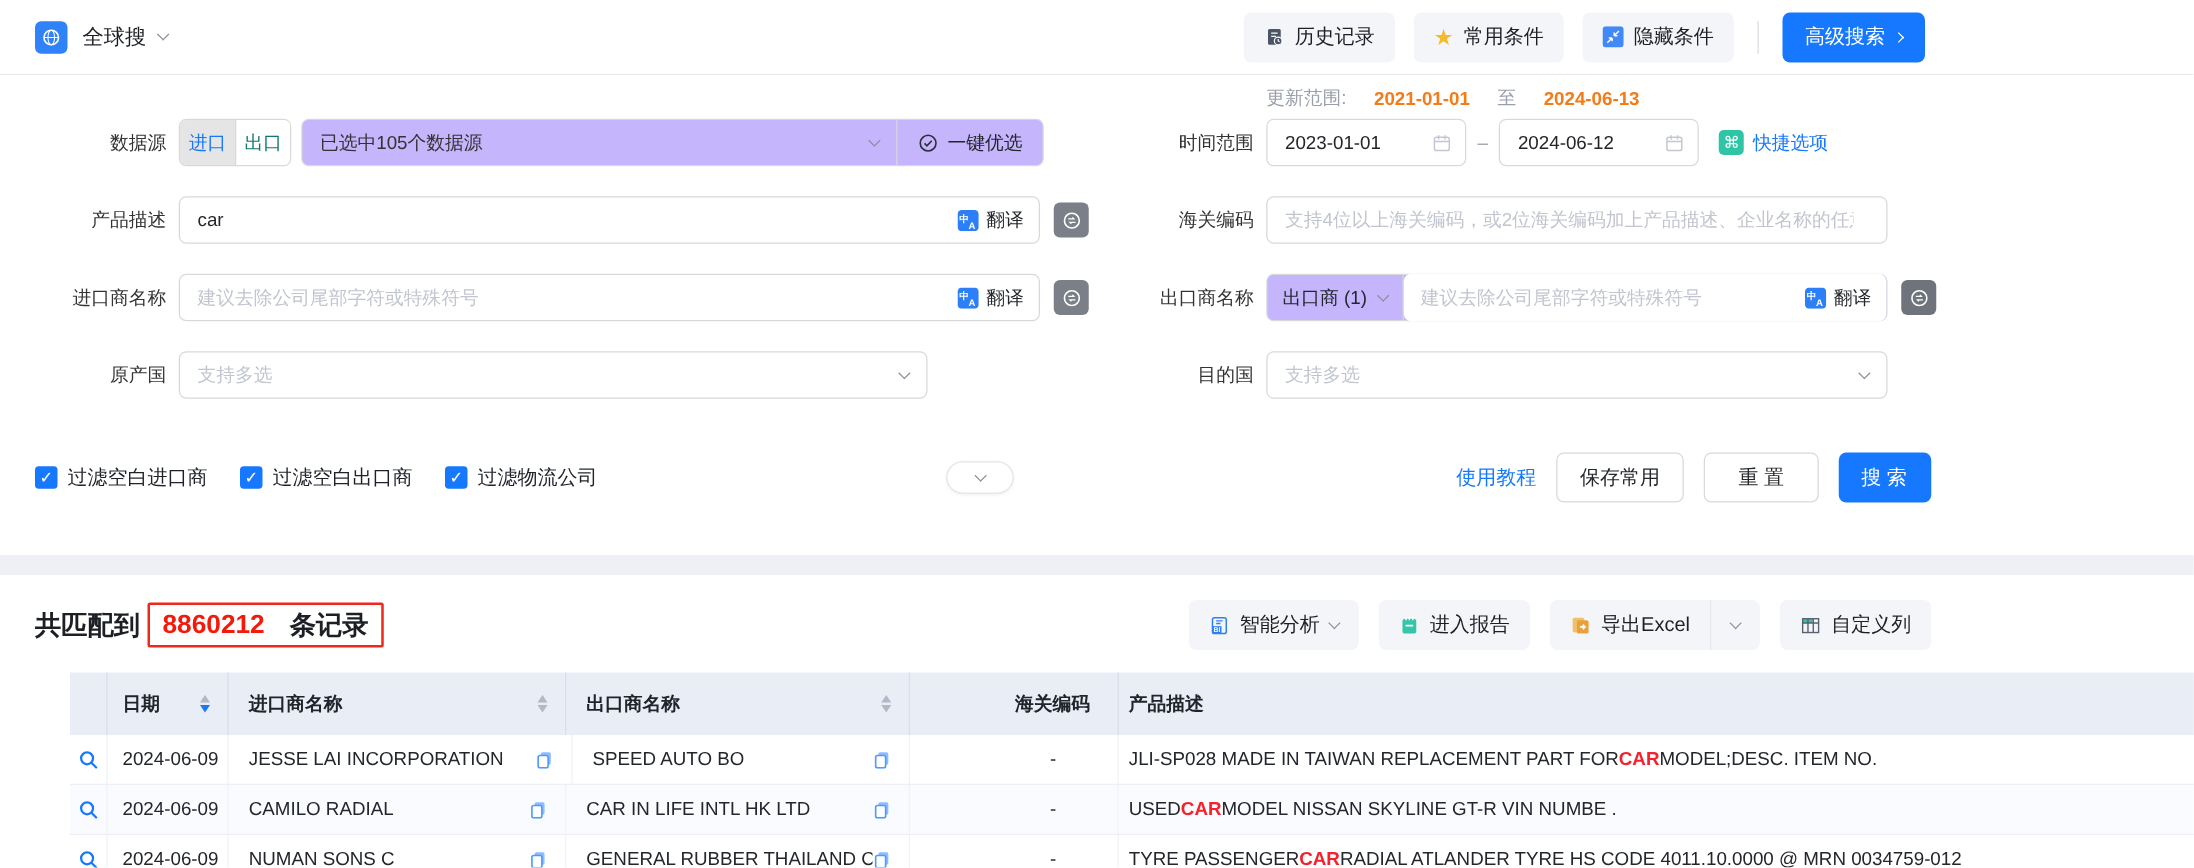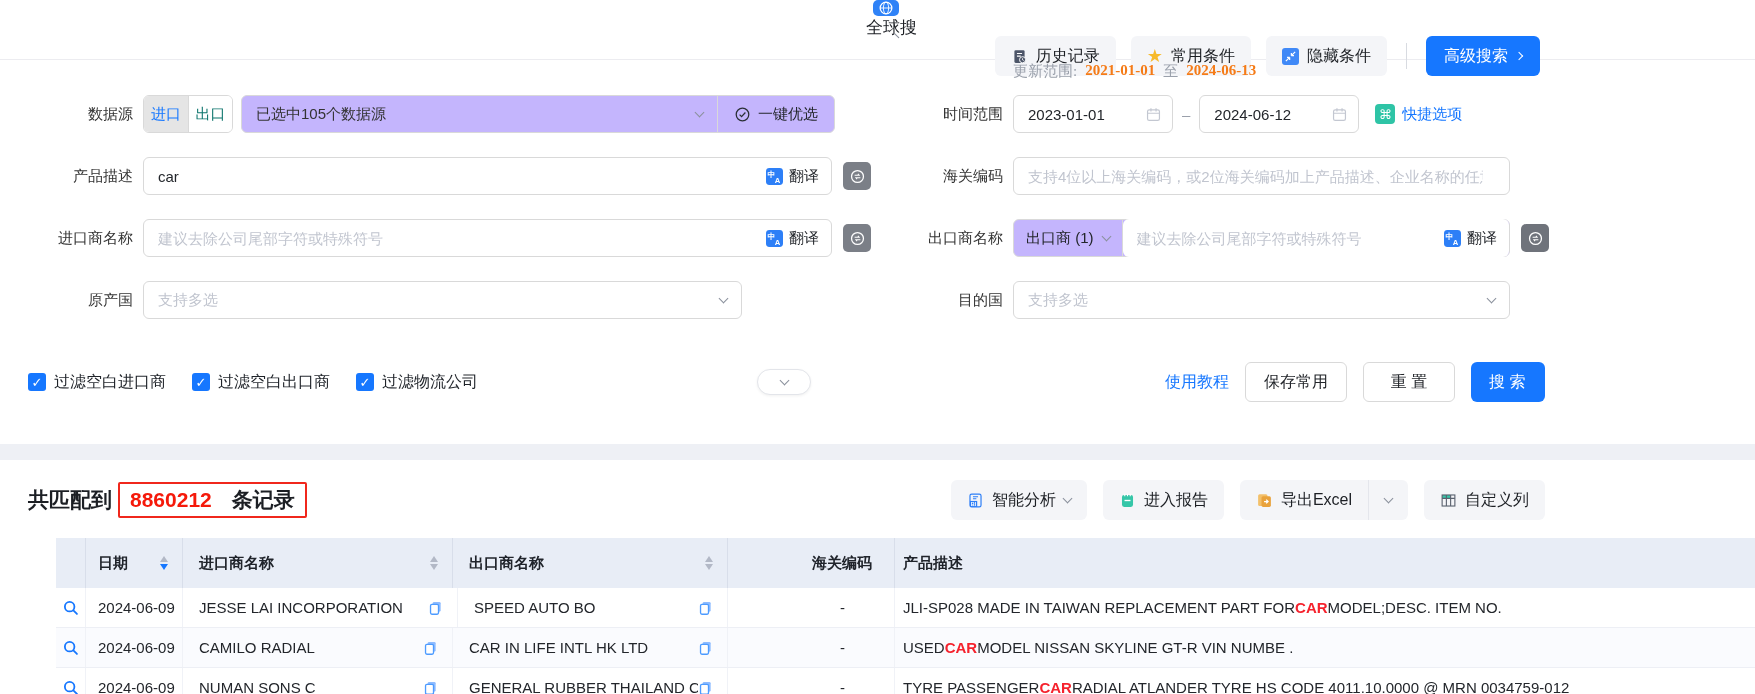--- a/index.html
+++ b/index.html
@@ -3,35 +3,35 @@
 <meta charset="utf-8">
 <style>
   * { box-sizing: border-box; }
   html,body { margin:0; padding:0; }
   body {
     width:1755px; height:694px; overflow:hidden;
     background:#fff; font-family:"Liberation Sans","DejaVu Sans",sans-serif;
     color:#23262b; font-size:15px;
   }
   
-  .topbar { height:60px; display:flex; align-items:center; padding-left:28px; border-bottom:1px solid #ececf0;flex-direction:column; }
+  .topbar { height:60px; display:flex; align-items:center; padding-left:28px; border-bottom:1px solid #ececf0; }
   .logo-chip { width:26px; height:26px; border-radius:5px; background:#2f82f7; display:flex; align-items:center; justify-content:center; margin-right:12px; }
   .app-title { font-size:17px; color:#1c1f24; }
   .chv { display:inline-block; width:7px; height:7px; border-right:1.7px solid #8a909c; border-bottom:1.7px solid #8a909c; transform:rotate(45deg); margin-top:-4px; }
   .title-chv { margin-left:10px; }
   .tb-right { margin-left:auto; margin-right:215px; display:flex; align-items:center; gap:15px; }
   .ghost-btn { height:40px; background:#f4f5f8; border:none; border-radius:6px; padding:0 16px; font-size:16px; color:#1c1f24; display:flex; align-items:center; gap:8px; cursor:pointer; font-family:inherit; }
   .tb-divider { width:1px; height:26px; background:#d8dbe1; margin:0 4px; }
   .primary-btn { height:40px; background:#1677ff; color:#fff; border:none; border-radius:6px; padding:0 18px; font-size:16px; display:flex; align-items:center; gap:8px; cursor:pointer; font-family:inherit; }
   .primary-btn .chv { border-color:#fff; transform:rotate(-45deg); margin-top:0; width:6px; height:6px; }
   .star { color:#f7ba2a; font-size:18px; line-height:1; }
   
   .search-panel { padding:2px 0 20px 0; position:relative; }
   .form-grid { display:grid; grid-template-columns:900px 1fr; }
-  .upd-line { height:26px; display:flex; align-items:flex-start; gap:8px; margin-left:113px; font-size:15px; color:#9aa0ab;font-family:Liberation Serif, serif; }
+  .upd-line { height:26px; display:flex; align-items:flex-end; gap:22px; margin-left:113px; font-size:15px; color:#9aa0ab; }
   .upd-date { color:#f57b17; font-weight:bold; }
   .col-left { padding-top:26px; }
   .frow { display:flex; align-items:center; height:52px; margin-bottom:10px; }
   .flabel { flex:none; text-align:right; padding-right:10px; font-size:15px; color:#333; }
   .col-left .flabel { width:143px; }
   .col-right .flabel { width:113px; }
   .seg { flex:none; display:flex; height:38px; border:1px solid #d9d9d9; border-radius:6px; overflow:hidden; }
   .seg-item { width:44px; display:flex; align-items:center; justify-content:center; font-size:15px; color:#0f766e; background:#fff; cursor:pointer; }
   .seg-item.active { background:#e5e5e5; color:#1677ff; }
   .seg-item + .seg-item { border-left:1px solid #d9d9d9; }

